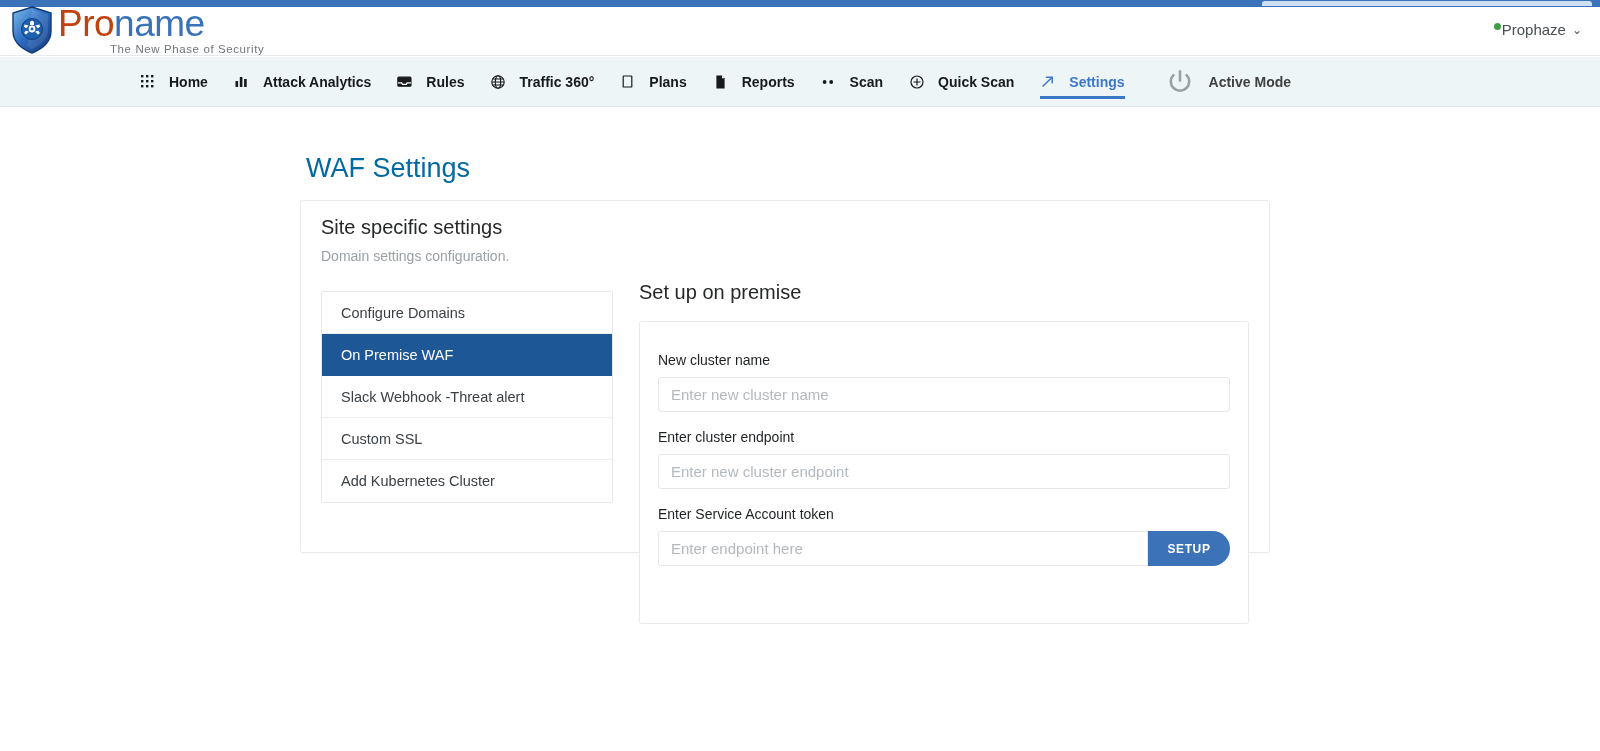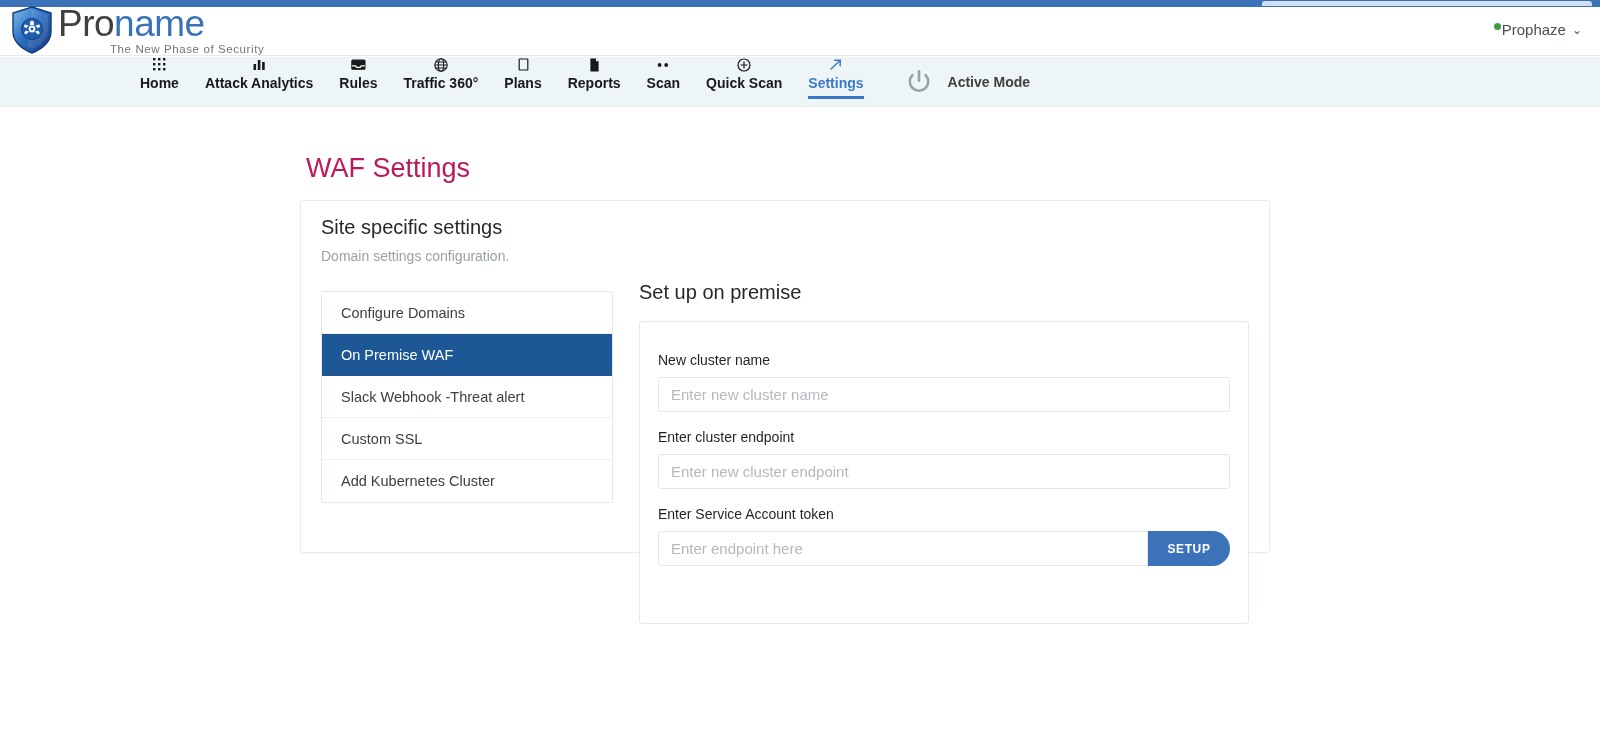--- a/index.html
+++ b/index.html
@@ -43,21 +43,21 @@
   .logo-text {
     margin-left: 2px;
     line-height: 1;
     padding-top: 2px;
   }
   .logo-word {
     font-size: 37px;
     letter-spacing: -0.5px;
     font-family: "Liberation Sans", sans-serif;
   }
-  .logo-word .pro { color: #404040; }
+  .logo-word .pro { color: #c2410c; }
   .logo-word .phaze { color: #3a72b8; }
   .logo-tag {
     font-size: 11.5px;
     color: #6f7578;
     letter-spacing: 0.6px;
     margin-top: 2px;
     margin-left: 52px;
     white-space: nowrap;
   }
   .user-area {
@@ -81,29 +81,28 @@
   .navbar {
     position: absolute; top: 57px; left: 0;
     width: 1600px; height: 50px;
     background: #eef5f7;
     border-bottom: 1px solid #e3e9ec;
     display: flex; align-items: stretch;
     padding-left: 140px;
   }
   .nav-item {
     display: flex; align-items: center;
-    gap: 3px;
+    gap: 14px;
     margin-right: 26px;
     font-size: 14px;
     font-weight: bold;
     color: #17191a;
     cursor: pointer;
     position: relative;
     white-space: nowrap;
-    flex-direction: column;
   }
   .nav-item.active { color: #3c78c8; }
   .nav-item.active::after {
     content: "";
     position: absolute;
     left: 0; right: 0; bottom: 7px;
     height: 3px;
     background: #3c78c8;
   }
   .nav-ico {
@@ -124,21 +123,21 @@
   }
 
   
   .page {
     position: absolute; top: 108px; left: 0;
     width: 1600px; height: 643px;
     background: #ffffff;
   }
   .page-title {
     position: absolute; left: 306px; top: 45px;
-    font-size: 27px; color: #be185d; font-weight: normal;
+    font-size: 27px; color: #0369a1; font-weight: normal;
   }
 
   .card {
     position: absolute; left: 300px; top: 92px;
     width: 970px; height: 353px;
     background: #fff;
     border: 1px solid #e8eaec;
     border-radius: 3px;
     box-shadow: 0 1px 2px rgba(0,0,0,0.03);
   }

